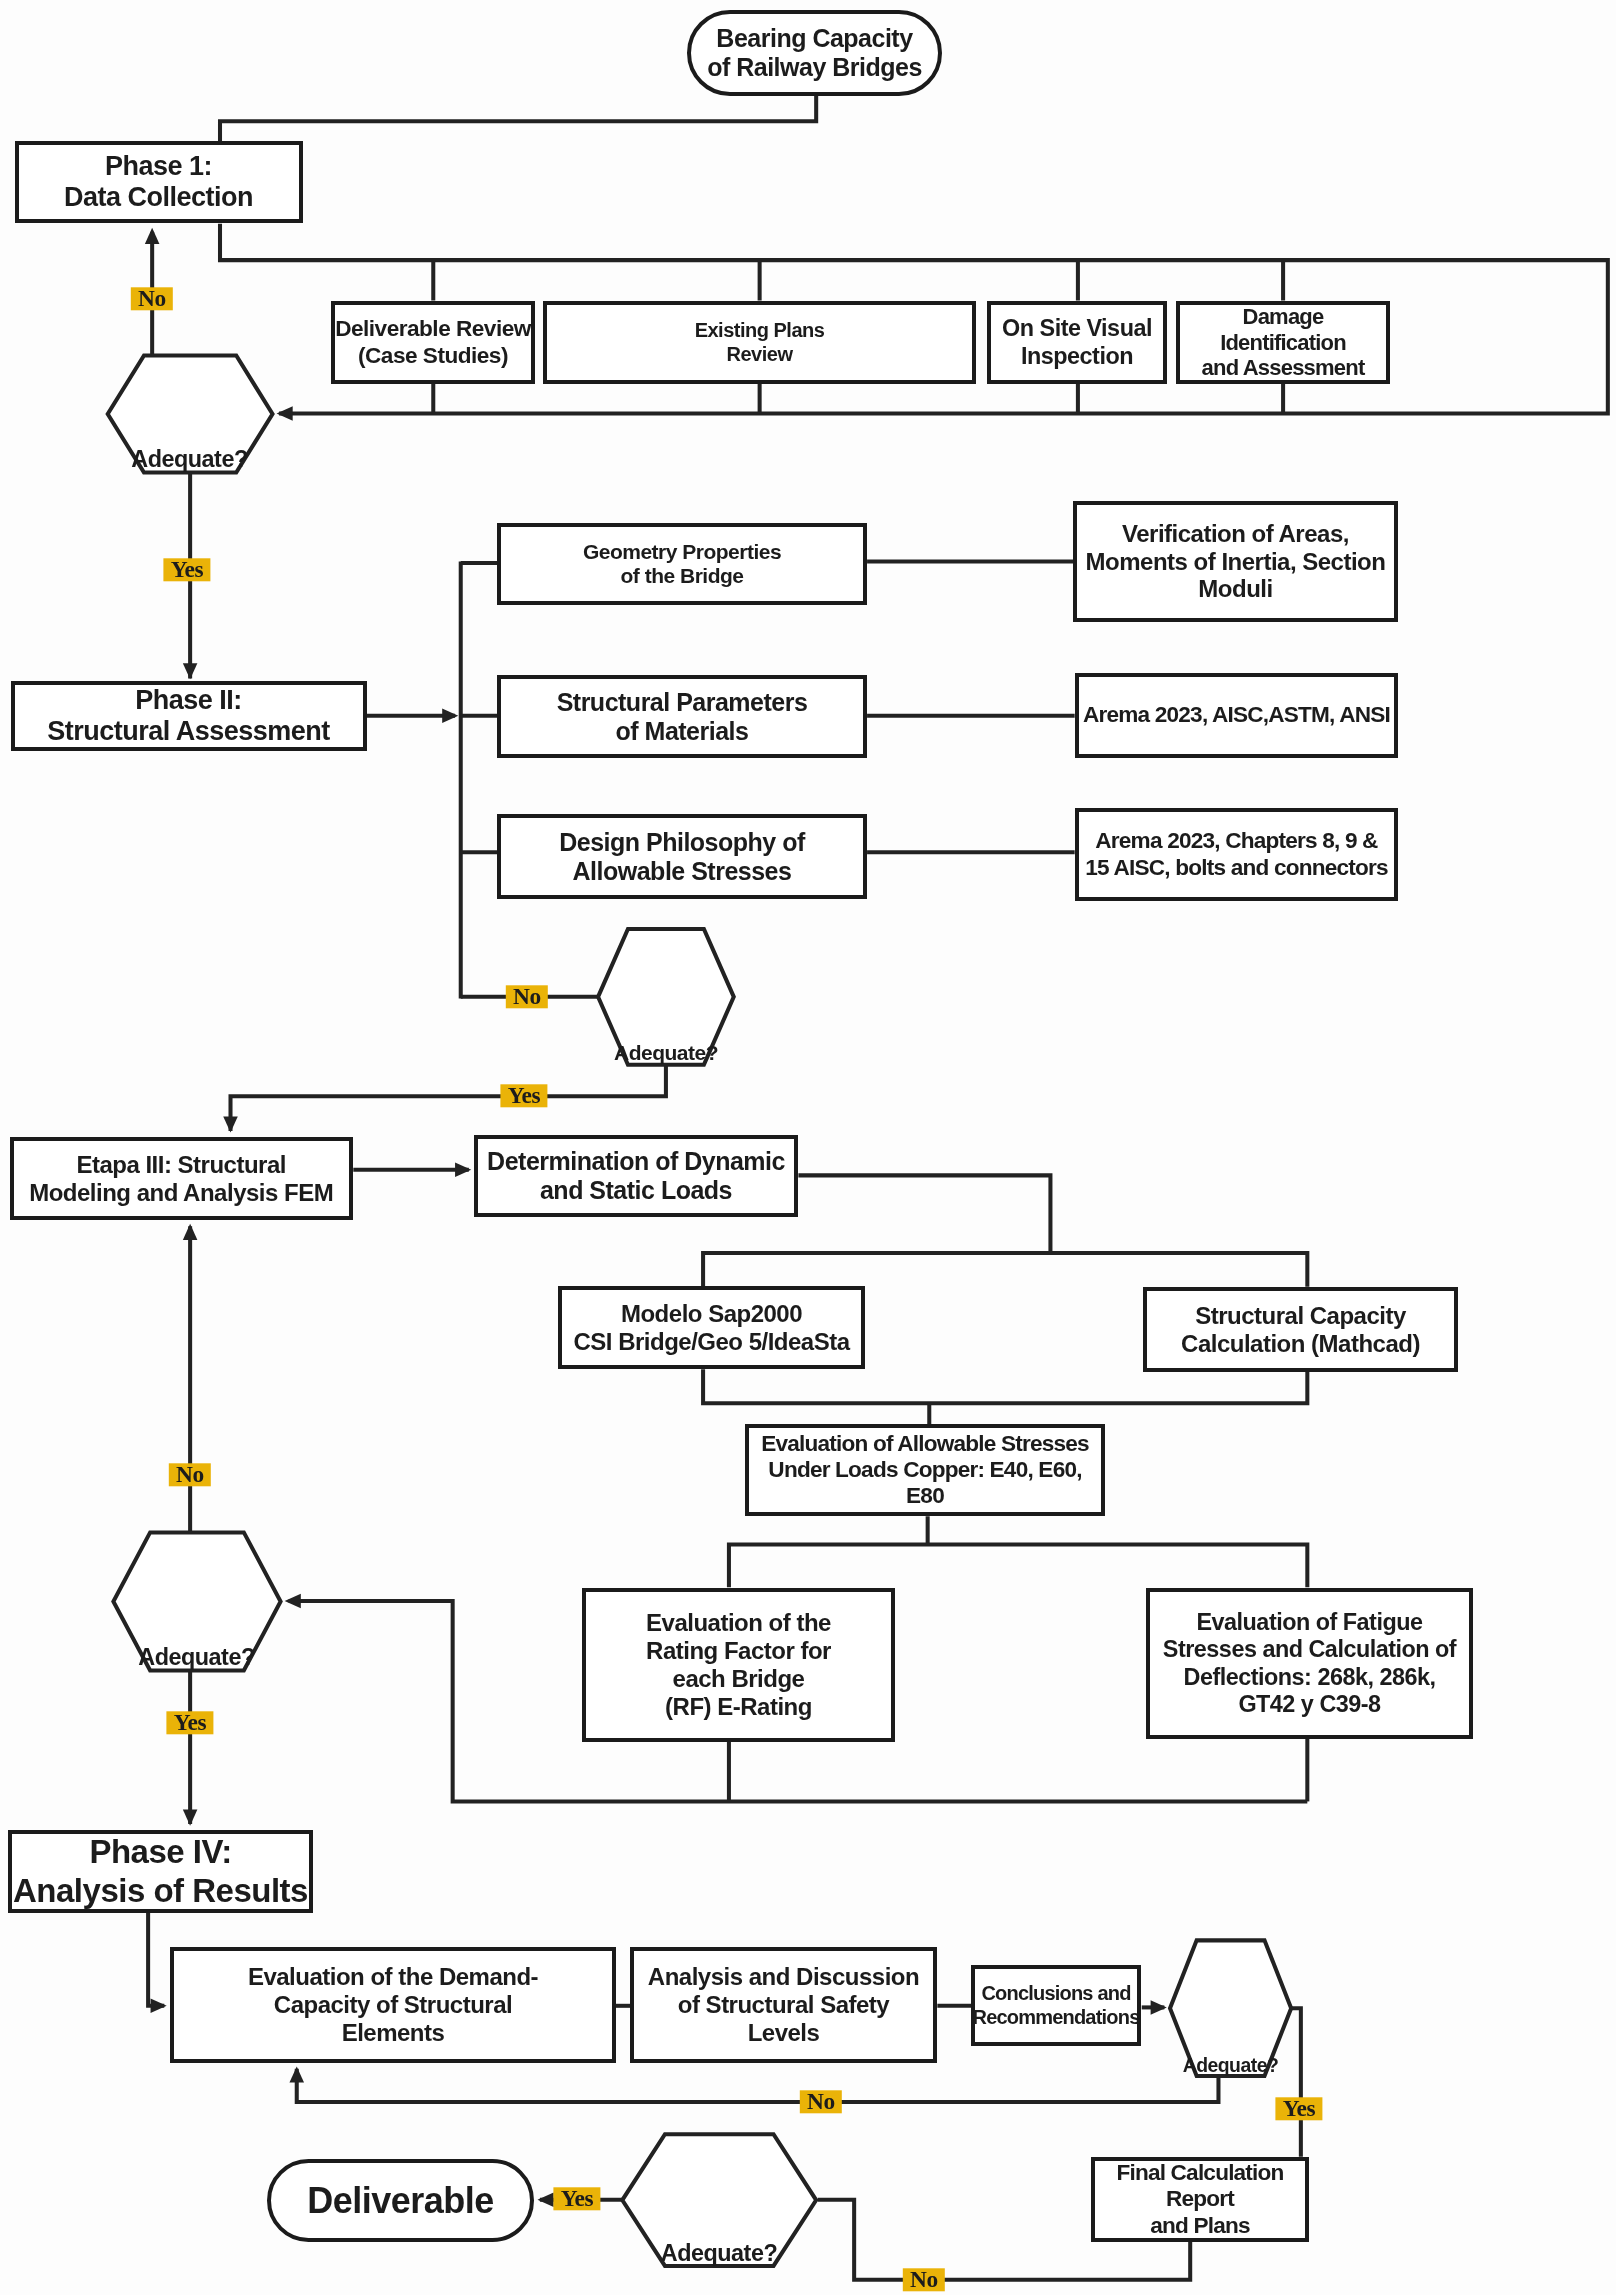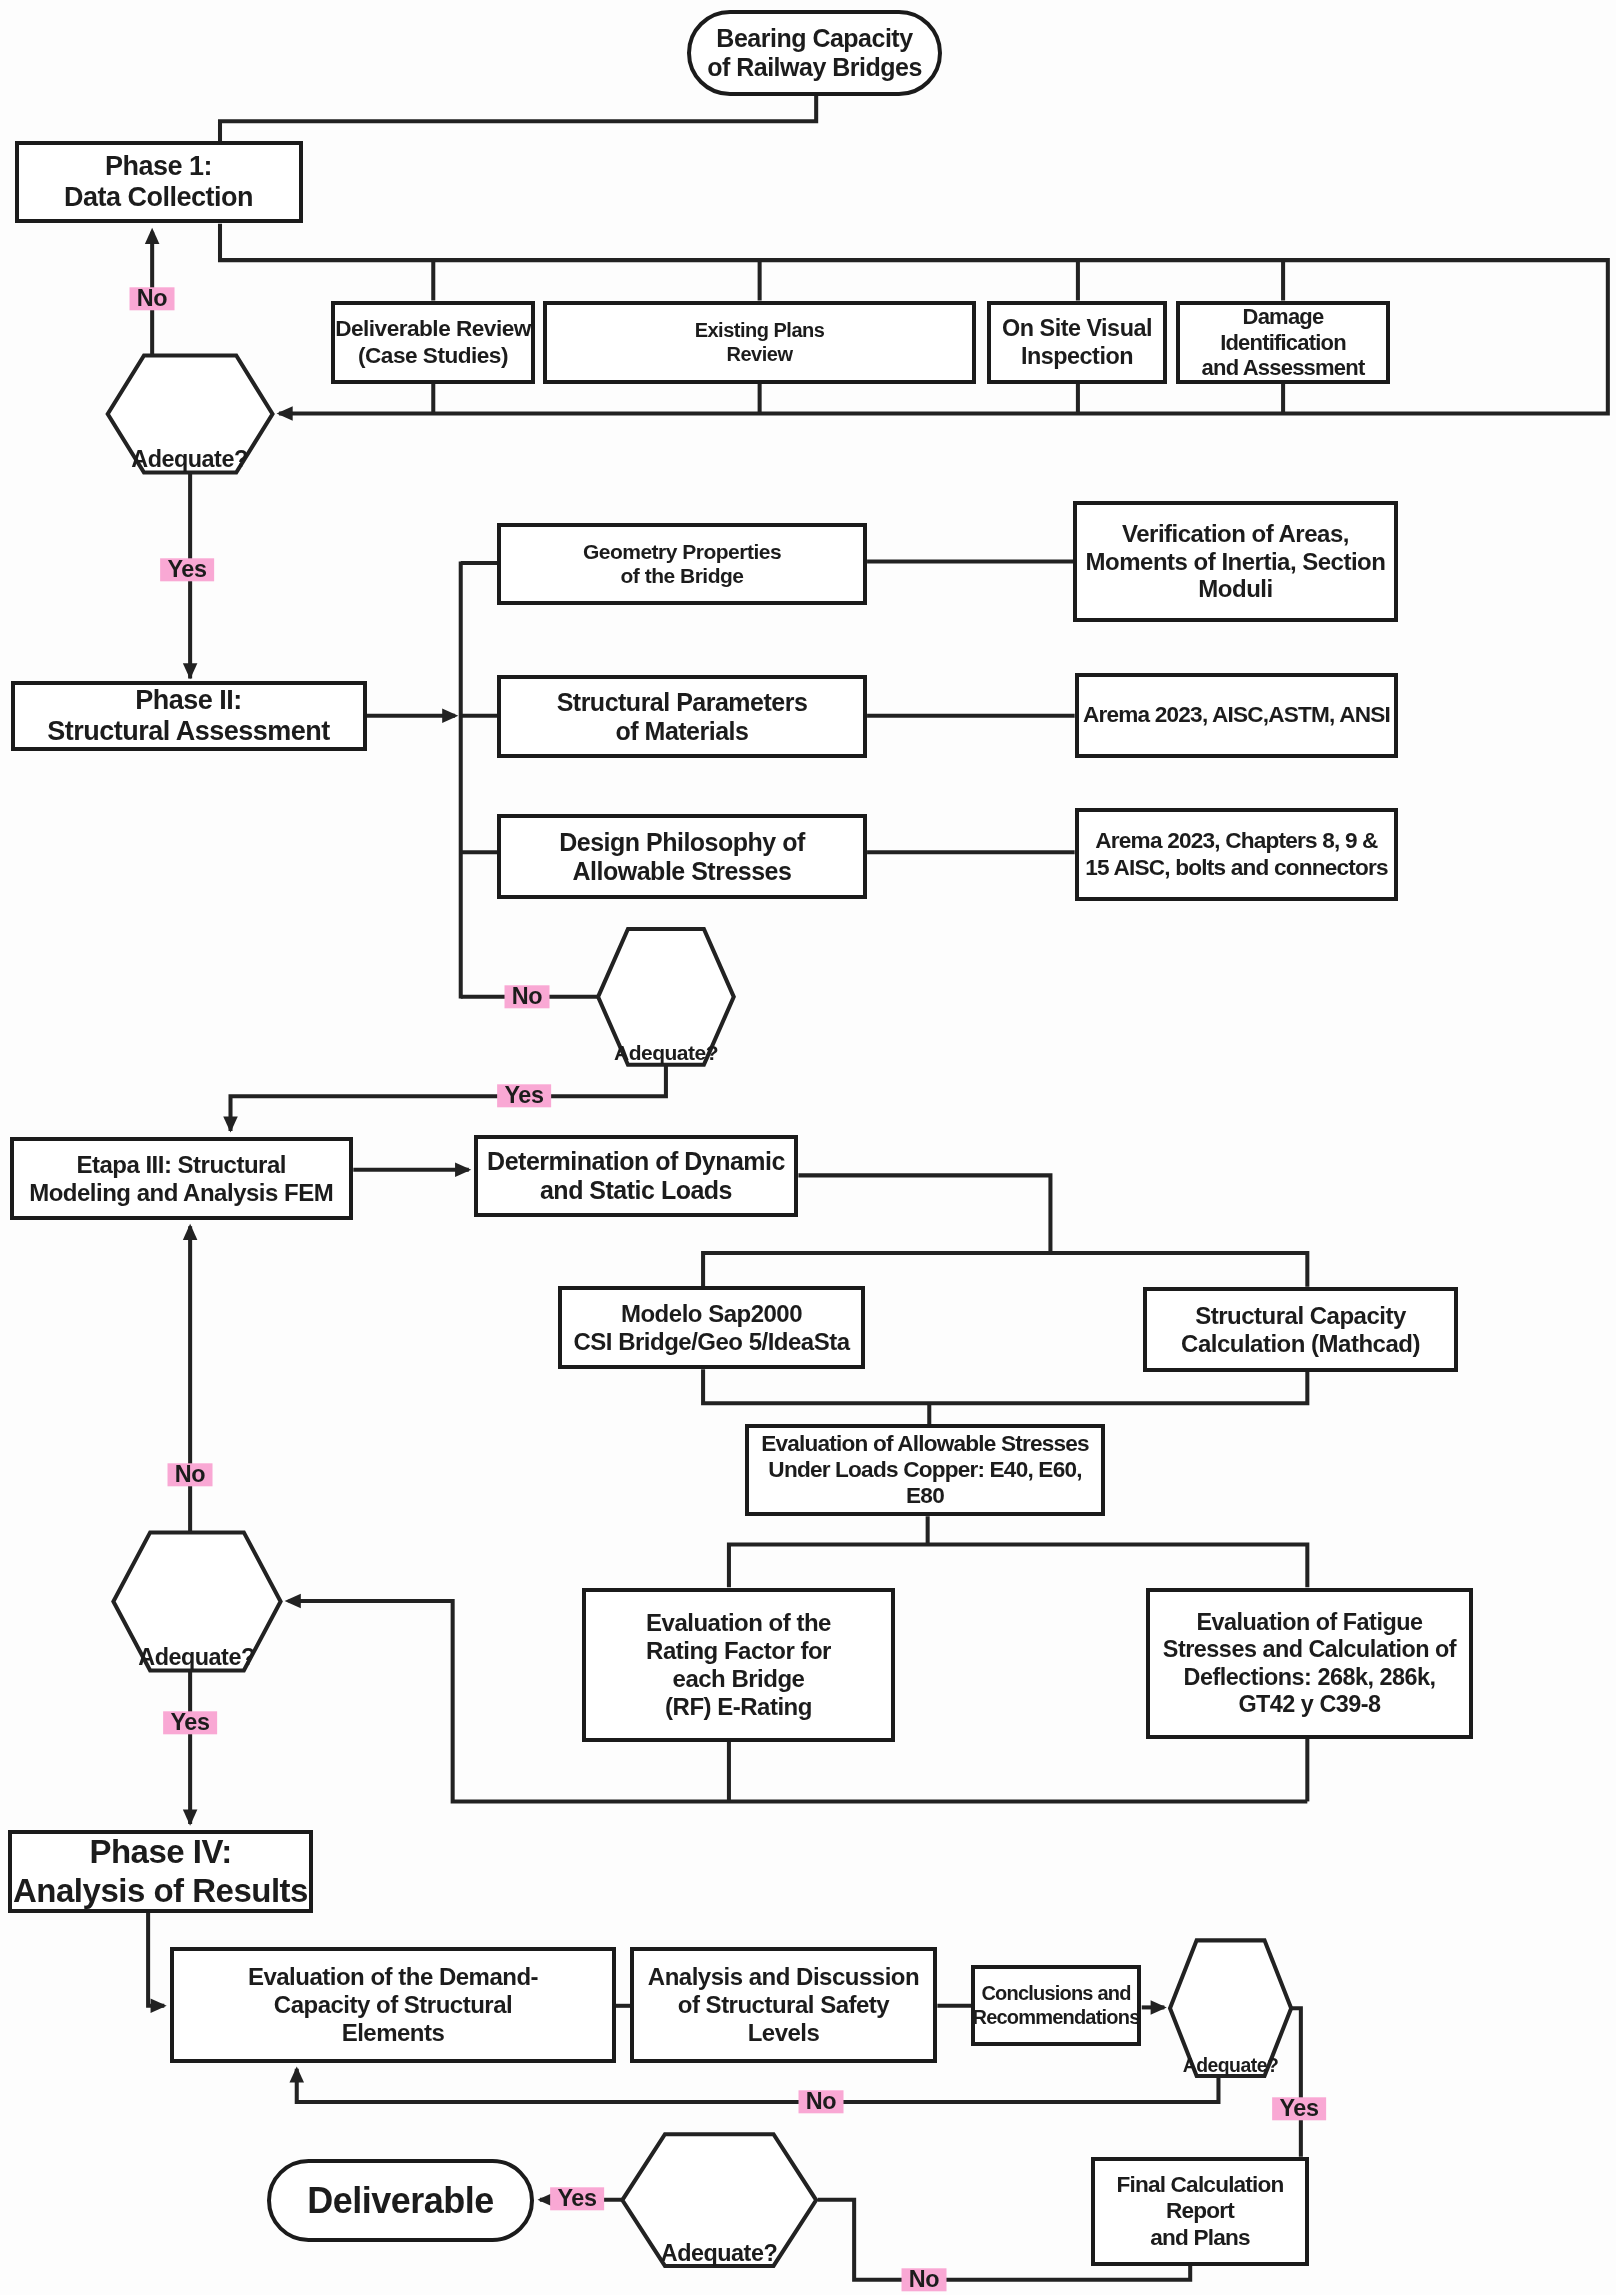--- a/index.html
+++ b/index.html
@@ -13,23 +13,23 @@
     text-align:center;background:#ffffff;border:4px solid #1b1b1b;color:#1c1c1c;
     font-weight:bold;letter-spacing:-0.5px;box-sizing:border-box;line-height:1.16;
   }
   .node span{white-space:pre-line;}
   .stadium{border-radius:47px;border-width:4.8px;}
   .hexlabel{
     position:absolute;z-index:3;display:flex;align-items:flex-end;justify-content:center;
     text-align:center;font-weight:bold;color:#1c1c1c;letter-spacing:-0.5px;box-sizing:border-box;
   }
   .elabel{
-    position:absolute;z-index:3;transform:translate(-50%,-50%);background:#f9a8d4;
+    position:absolute;z-index:3;transform:translate(-50%,-50%);background:#eab308;
     padding:0 7.3px;font-weight:bold;font-size:23.4px;color:#1c1c1c;letter-spacing:-0.4px;
-    line-height:1;white-space:nowrap;
+    line-height:1;white-space:nowrap;font-family:Liberation Serif, serif;
   }
 </style>
 </head>
 <body>
 
 <div id="canvas">
 
   <svg id="wires" width="1617" height="2295" viewBox="0 0 2001 2841">
     <g stroke="#222222" stroke-width="5" fill="none">
       <polyline points="1010,118 1010,150 272,150 272,175"></polyline>
@@ -234,21 +234,21 @@
 
   <div class="node" style="left:971px;top:1965px;width:170px;height:81px;font-size:20px;letter-spacing:-0.8px">
     <span>Conclusions and
 Recommendations</span>
   </div>
 
   <div class="hexlabel" style="left:1170px;top:1941px;width:121px;height:136px;font-size:19.4px">
     <span>Adequate?</span>
   </div>
 
-  <div class="node" style="left:1091px;top:2157px;width:218px;height:109px;font-size:22.6px;letter-spacing:-0.8px">
+  <div class="node" style="left:1091px;top:2157px;width:218px;height:85px;font-size:22.6px;letter-spacing:-0.8px">
     <span>Final Calculation Report
 and Plans</span>
   </div>
 
   <div class="hexlabel" style="left:622px;top:2135px;width:194px;height:132px;font-size:23.4px">
     <span>Adequate?</span>
   </div>
 
   <div class="node stadium" style="left:267px;top:2159px;width:267px;height:83px;font-size:36px">
     <span>Deliverable</span>

